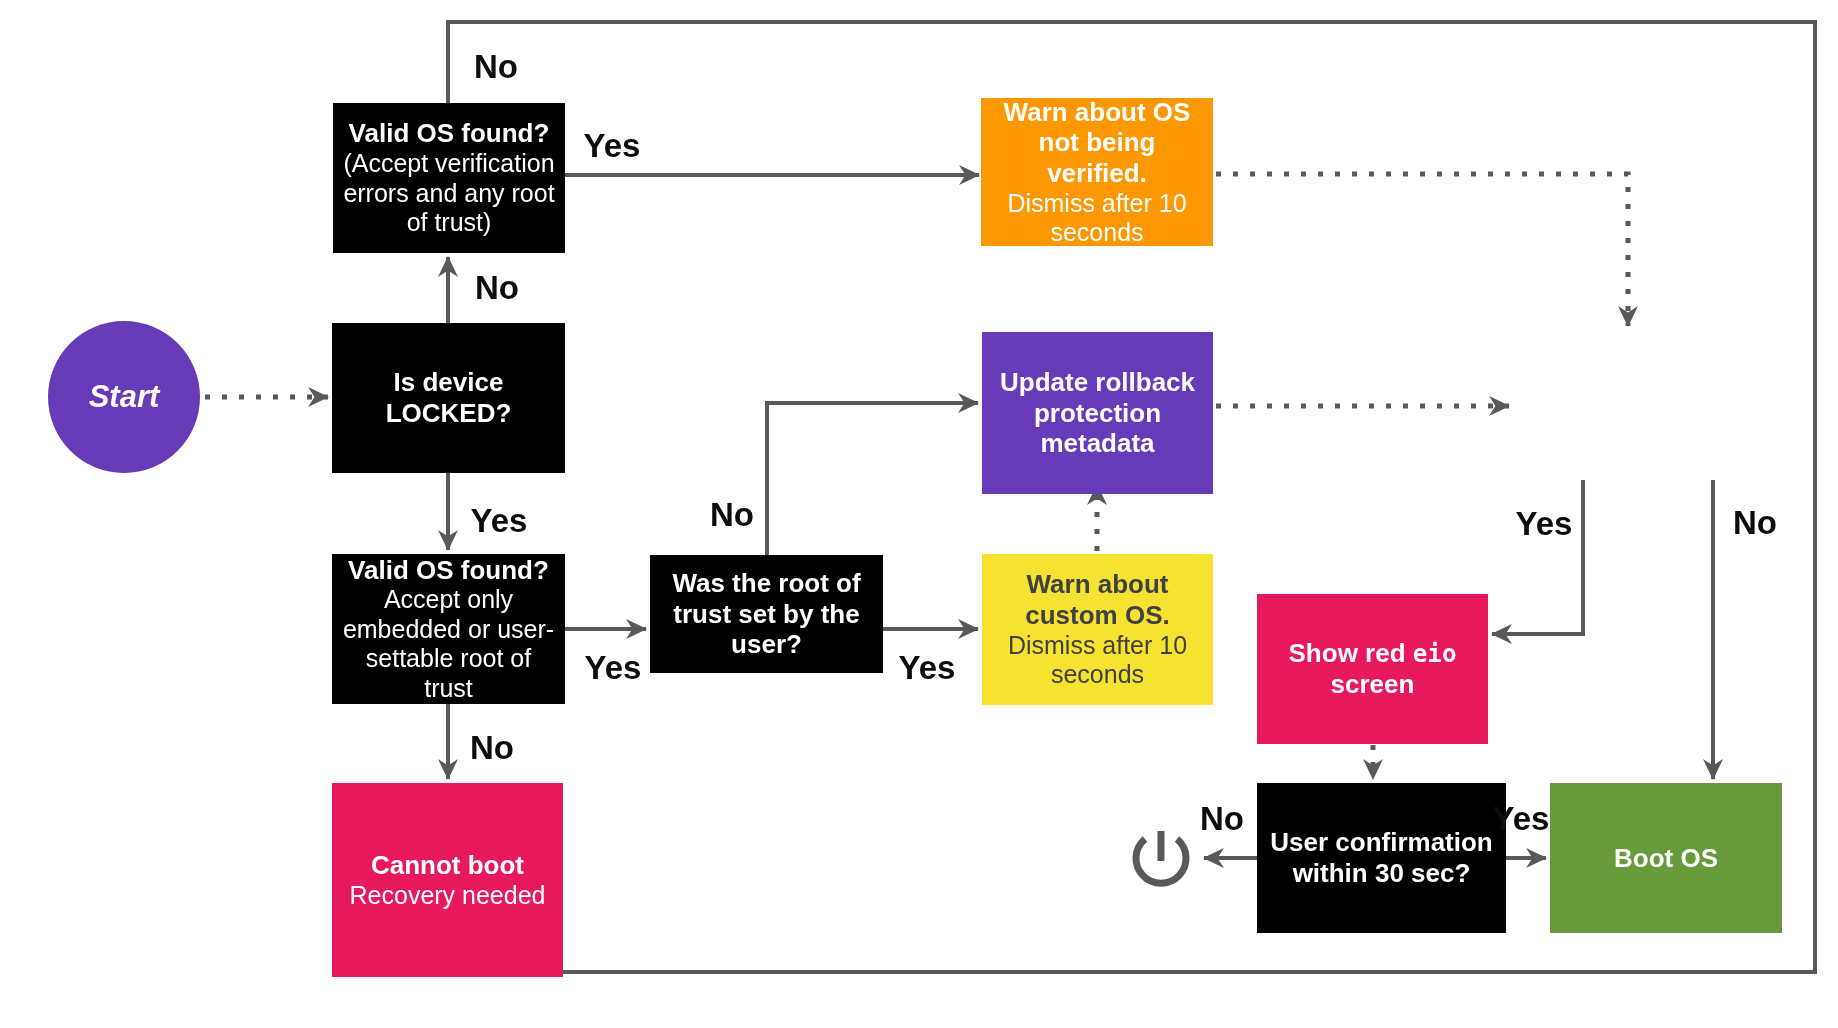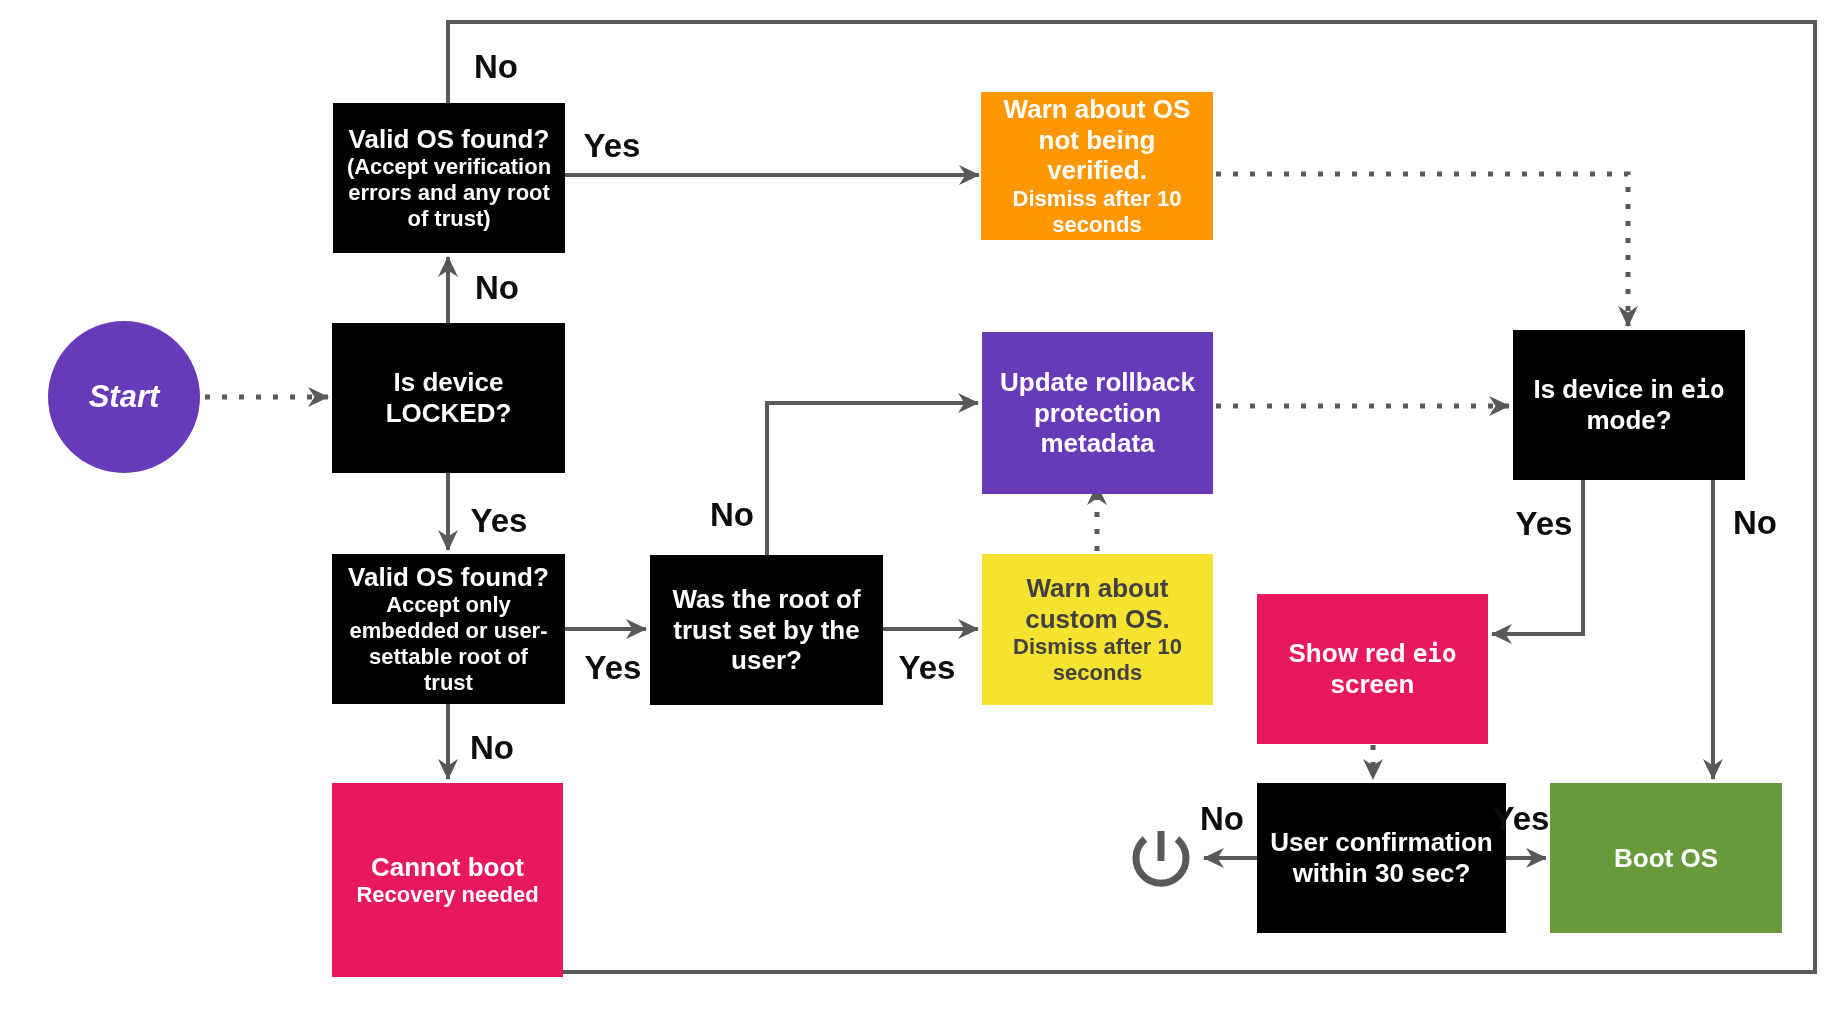--- a/index.html
+++ b/index.html
@@ -5,21 +5,21 @@
   html,body{margin:0;padding:0;background:#ffffff;}
   body{font-family:"Liberation Sans", sans-serif;}
   #stage{position:relative;width:1838px;height:1028px;background:#ffffff;overflow:hidden;}
   #wires{position:absolute;left:0;top:0;width:1838px;height:1028px;}
 
   .node{
     position:absolute;display:flex;flex-direction:column;align-items:center;justify-content:center;
     text-align:center;color:#ffffff;padding:6px 10px;box-sizing:border-box;line-height:1.18;
   }
   .node .title{font-weight:bold;font-size:26px;}
-  .node .subtitle{font-weight:bold;font-size:22px;}
+  .node .subtitle{font-weight:normal;font-size:25px;}
   .cyan{background:#000000;}
   .purple{background:#673ab7;}
   .orange{background:#fd9803;}
   .yellow{background:#f6e231;color:#414042;text-align:center;}
   .pink{background:#e8185d;}
   .green{background:#68993b;}
 
   .circle{
     position:absolute;border-radius:50%;background:#673ab7;color:#ffffff;
     display:flex;align-items:center;justify-content:center;font-weight:bold;font-size:31px;
@@ -104,41 +104,38 @@
   <div class="node cyan" style="left:332px;top:554px;width:233px;height:150px;">
     <span class="title">Valid OS found?</span>
     <span class="subtitle">Accept only embedded or user-settable root of trust</span>
   </div>
 
   <div class="node pink" style="left:332px;top:783px;width:231px;height:194px;">
     <span class="title">Cannot boot</span>
     <span class="subtitle">Recovery needed</span>
   </div>
 
-  <div class="node cyan" style="left:650px;top:555px;width:233px;height:150px;">
+  <div class="node cyan" style="left:650px;top:555px;width:233px;height:118px;">
     <span class="title">Was the root of trust set by the user?</span>
   </div>
 
   <div class="node yellow" style="left:982px;top:554px;width:231px;height:151px;">
     <span class="title">Warn about custom OS.</span>
     <span class="subtitle">Dismiss after 10 seconds</span>
   </div>
 
   <div class="node purple" style="left:982px;top:332px;width:231px;height:162px;">
     <span class="title">Update rollback protection metadata</span>
   </div>
 
-  <div class="node orange" style="left:981px;top:92px;width:232px;height:148px;">
+  <div class="node orange" style="left:981px;top:98px;width:232px;height:148px;">
     <span class="title">Warn about OS not being verified.</span>
     <span class="subtitle">Dismiss after 10 seconds</span>
   </div>
 
-  <div class="node cyan" style="left:1513px;top:330px;width:232px;height:150px;">
-    <span class="title"><span>Is device in</span> <span class="mono">eio</span> <span>mode?</span></span>
-  </div>
 
   <div class="node pink" style="left:1257px;top:558px;width:231px;height:150px;margin-top:36px;">
     <span class="title"><span>Show red</span> <span class="mono">eio</span> <span>screen</span></span>
   </div>
 
   <div class="node cyan" style="left:1257px;top:783px;width:249px;height:150px;">
     <span class="title">User confirmation within 30 sec?</span>
   </div>
 
   <div class="node green" style="left:1550px;top:783px;width:232px;height:150px;">

